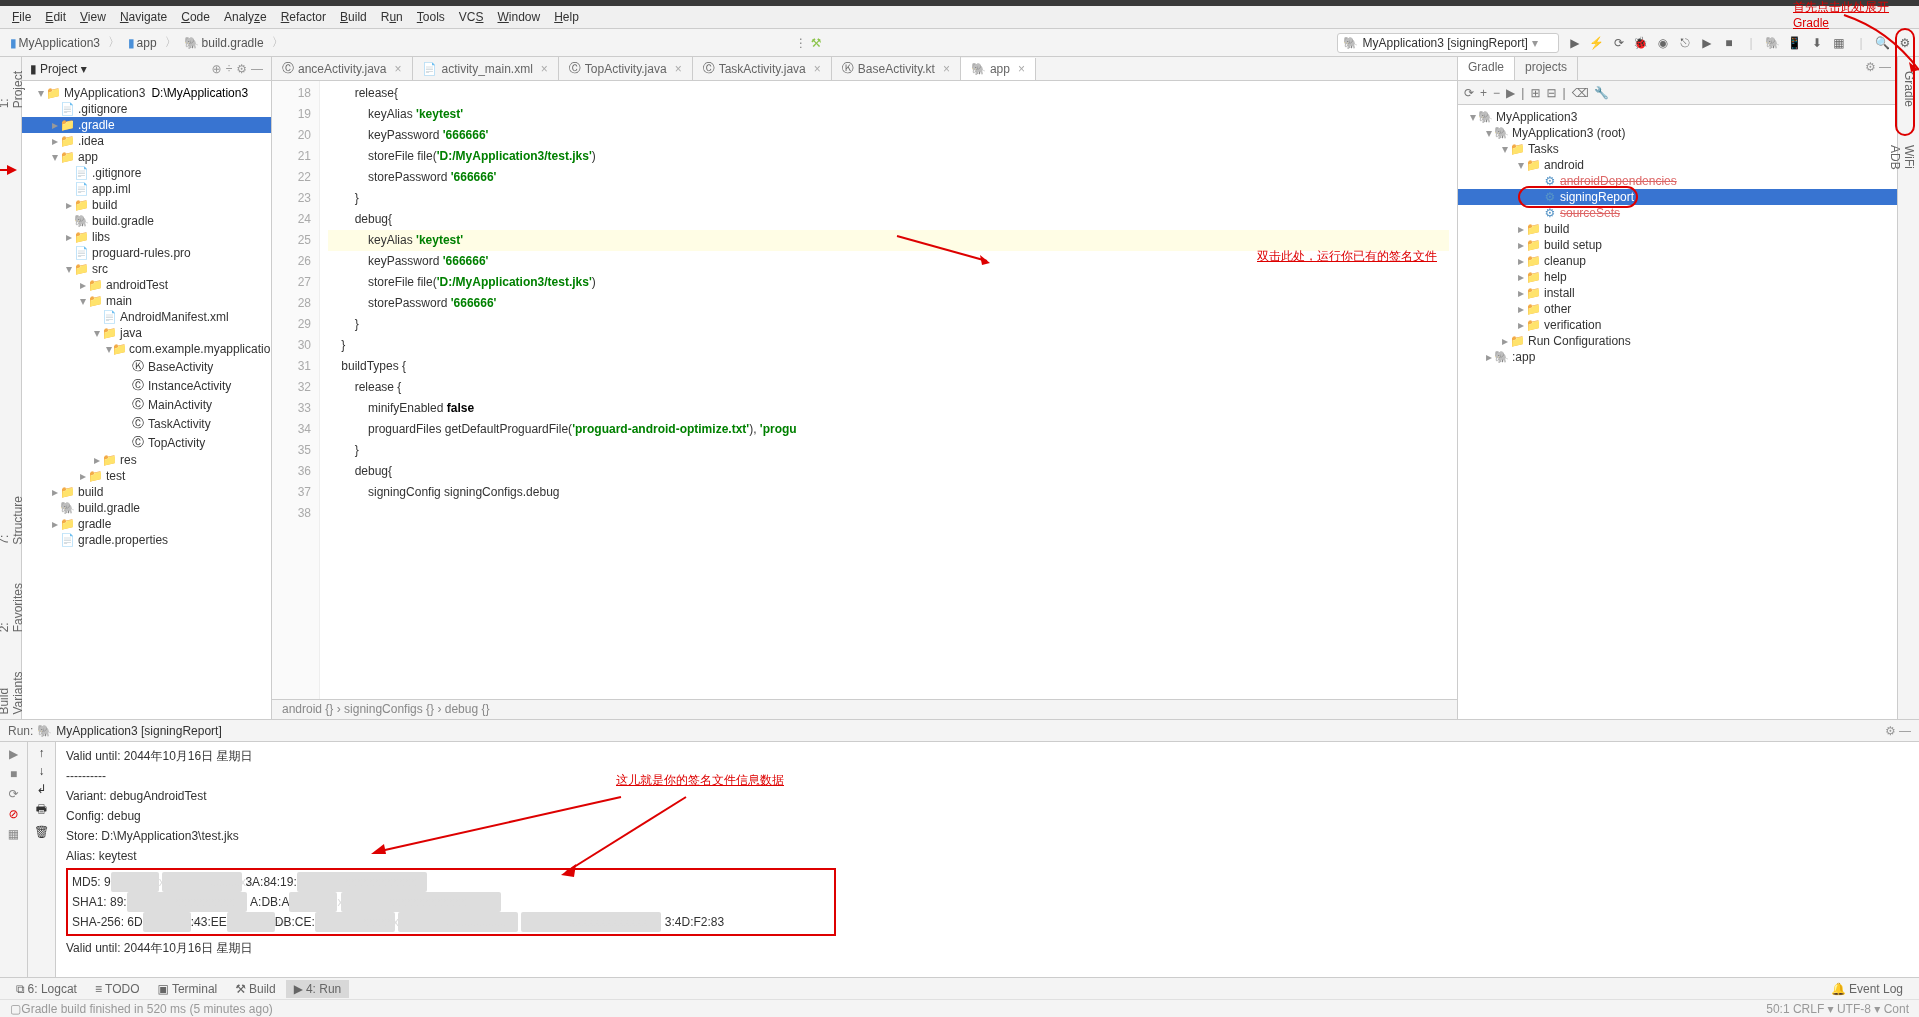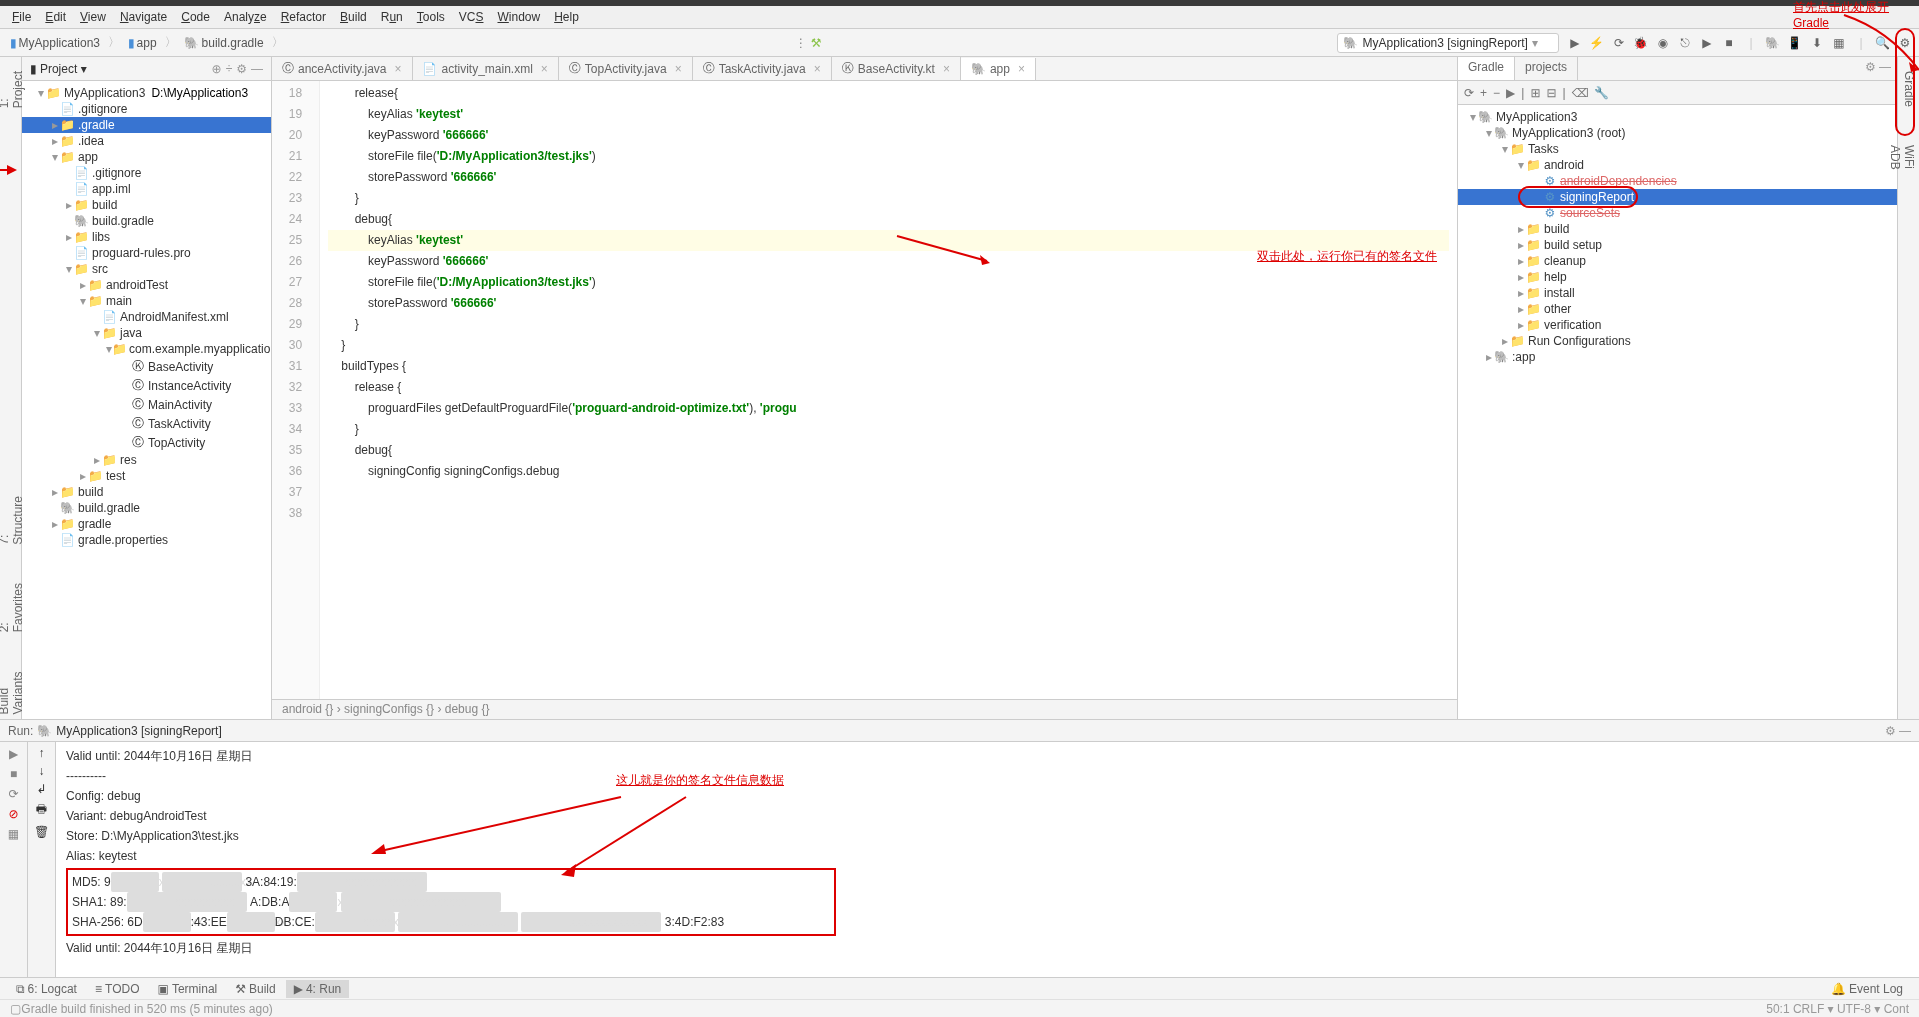--- a/index.html
+++ b/index.html
@@ -29,21 +29,21 @@
 .tree-node.sel { background: #3874d1; color: #fff; }
 .tree-node .tw { width: 10px; text-align: center; color: #999; }
 .tree-node .icn { width: 16px; text-align: center; margin-right: 2px; }
 .tree-node .hint { color: #000000; margin-left: 6px; }
 .editor-area { flex: 1; display: flex; flex-direction: column; background: #fff; min-width: 0; }
 .editor-tabs { background: #f4f4f4; border-bottom: 1px solid #ccc; display: flex; height: 24px; overflow: hidden; }
 .etab { padding: 3px 10px; border-right: 1px solid #ccc; color: #666; display: flex; align-items: center; gap: 4px; white-space: nowrap; }
 .etab.active { background: #fff; border-bottom: 1px solid #fff; position: relative; top: 1px; }
 .etab .x { color: #aaa; margin-left: 4px; }
 .editor-body { flex: 1; display: flex; overflow: auto; position: relative; font-family: "Consolas", monospace; }
-.gutter { width: 48px; background: #fafafa; border-right: 1px solid #eee; text-align: center; padding: 2px 8px; color: #aaa; }
+.gutter { width: 48px; background: #fafafa; border-right: 1px solid #eee; text-align: right; padding: 2px 8px; color: #aaa; }
 .gutter div { height: 21px; line-height: 21px; }
 .code { flex: 1; padding: 2px 8px; }
 .code-line { height: 21px; line-height: 21px; white-space: pre; }
 .code-line.hl { background: #fffde5; }
 .kw { color: #000; font-weight: bold; }
 .str { color: #008000; font-weight: bold; }
 .breadcrumb-bottom { background: #f4f4f4; border-top: 1px solid #ccc; padding: 2px 10px; color: #888; height: 20px; }
 .gradle-panel { width: 440px; background: #fff; border-left: 1px solid #ccc; display: flex; flex-direction: column; }
 .gradle-tabs { display: flex; background: #f4f4f4; border-bottom: 1px solid #ccc; height: 24px; }
 .gtab { padding: 3px 10px; border-right: 1px solid #ccc; color: #666; }
@@ -369,20 +369,21 @@
             <div class="code-line">        }</div>
             <div class="code-line">        debug{</div>
             <div class="code-line hl">            keyAlias <span class="str">'keytest'</span></div>
             <div class="code-line">            keyPassword <span class="str">'666666'</span></div>
             <div class="code-line">            storeFile file(<span class="str">'D:/MyApplication3/test.jks'</span>)</div>
             <div class="code-line">            storePassword <span class="str">'666666'</span></div>
             <div class="code-line">        }</div>
             <div class="code-line">    }</div>
             <div class="code-line">    buildTypes {</div>
             <div class="code-line">        release {</div>
+            <div class="code-line">            minifyEnabled <span class="kw">false</span></div>
             <div class="code-line">            proguardFiles getDefaultProguardFile(<span class="str">'proguard-android-optimize.txt'</span>), <span class="str">'progu</span></div>
             <div class="code-line">        }</div>
             <div class="code-line">        debug{</div>
             <div class="code-line">            signingConfig signingConfigs.debug</div>
           </div>
         <div class="annotation" style="top:167px;right:20px">双击此处，运行你已有的签名文件</div>
         <svg class="arrow" style="top:150px;left:620px" width="100" height="40">
             <line x1="95" y1="30" x2="5" y2="5" stroke="#d00" stroke-width="2"></line>
             <polygon points="98,32 88,24 90,34" fill="#d00"></polygon>
           </svg>
@@ -529,22 +530,22 @@
       <div class="run-gutter2">
         <span>↑</span>
         <span>↓</span>
         <span>↲</span>
         <span>🖶</span>
         <span>🗑</span>
       </div>
       <div class="console">
         <div class="console-line">Valid until: 2044年10月16日 星期日</div>
         <div class="console-line">----------</div>
+        <div class="console-line">Variant: debugAndroidTest</div>
         <div class="console-line">Config: debug</div>
-        <div class="console-line">Variant: debugAndroidTest</div>
         <div class="console-line">Store: D:\MyApplication3\test.jks</div>
         <div class="console-line">Alias: keytest</div>
         <div class="hash-box">
           <div class="hash-line"><span>MD5: 9</span><span class="blur" style="width:30px">xx</span>&nbsp;<span class="blur" style="width:80px">xxxxxxx</span>&nbsp;<span>3A:84:19:</span><span class="blur" style="width:130px">xxxxxxxxxxxx</span></div>
           <div class="hash-line"><span>SHA1: 89:</span><span class="blur" style="width:120px">xxxxxxxxxx</span>&nbsp;<span>A:DB:A</span><span class="blur" style="width:40px">xx</span>&nbsp;<span class="blur" style="width:160px">xxxxxxxxxxxxx</span></div>
           <div class="hash-line"><span>SHA-256: 6D</span><span class="blur" style="width:40px">xx</span><span>:43:EE</span><span class="blur" style="width:40px">xx</span><span>DB:CE:</span><span class="blur" style="width:80px">xxxxxx</span>&nbsp;<span class="blur" style="width:120px">xxxxxxxxxx</span>&nbsp;<span class="blur" style="width:140px">xxxxxxxxxxxxx</span>&nbsp;<span>3:4D:F2:83</span></div>
         </div>
         <div class="console-line">Valid until: 2044年10月16日 星期日</div>
 
         <div class="annotation" style="top:30px;left:560px">这儿就是你的签名文件信息数据</div>

